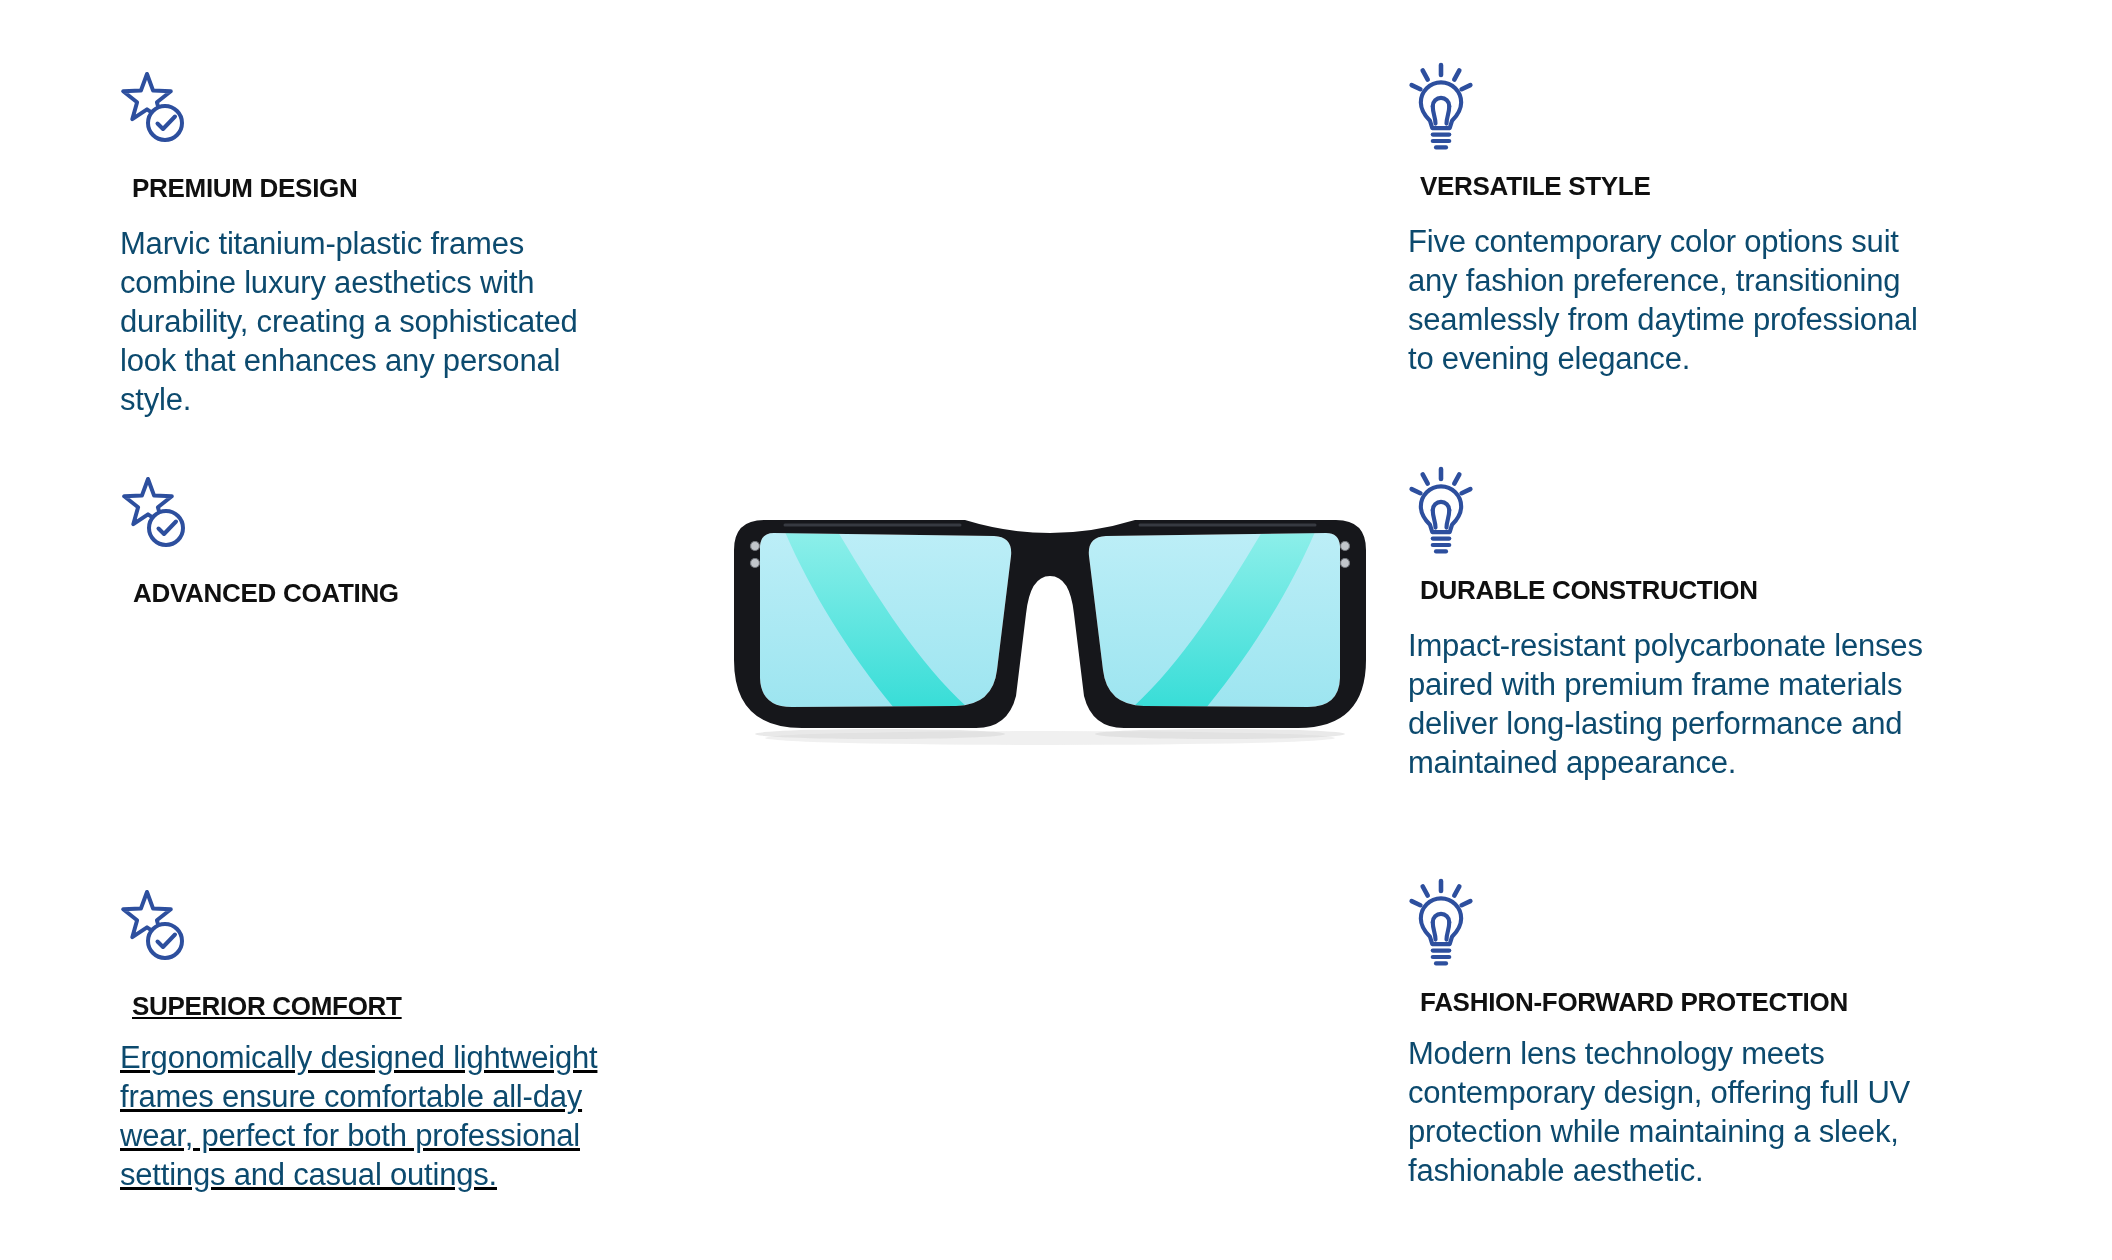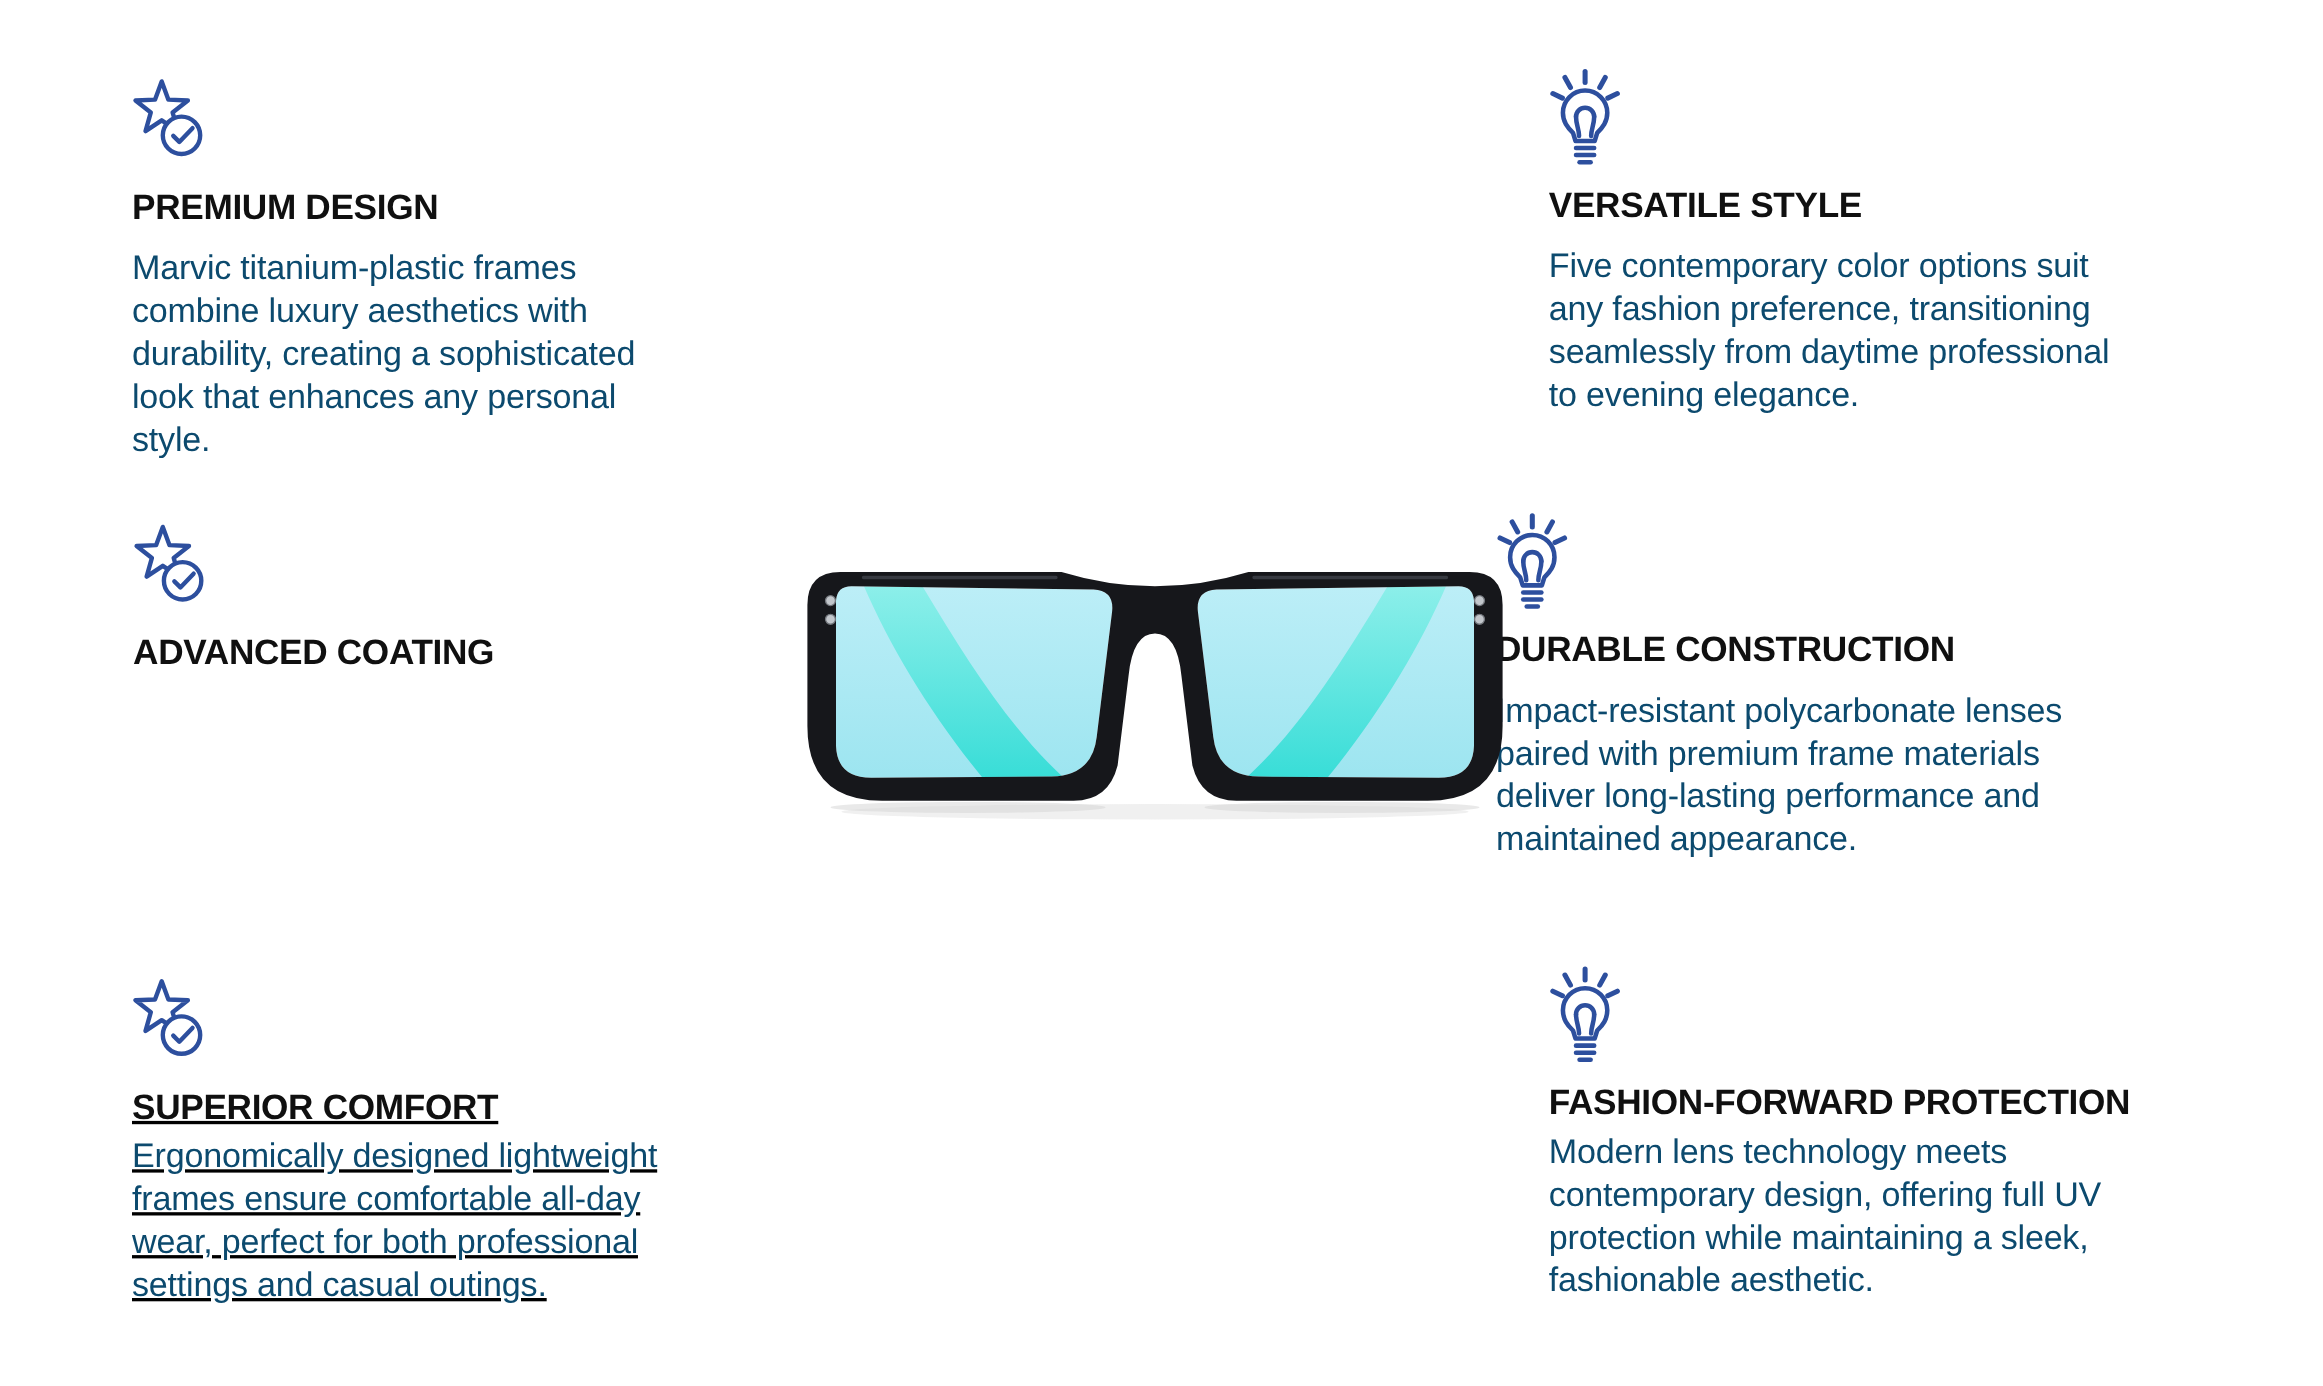--- a/index.html
+++ b/index.html
@@ -11,22 +11,22 @@
     font-family: "Liberation Sans", sans-serif;
   }
 
   .feature { position: absolute; width: 680px; }
 
   .icon-wrap { display: block; }
   .star-feature .icon-wrap  { height: 78px; margin-bottom: 22px; }
   .bulb-feature .icon-wrap  { height: 92px; margin-bottom: 12px; }
 
   .feature-title {
-    margin: 0;
-    font-size: 32px;
+    margin: 12px;
+    font-size: 26px;
     font-weight: 700;
     line-height: 40px;
     color: #101010;
     letter-spacing: -0.3px;
   }
 
   .feature-body {
     margin: 16px 0 0 0;
     font-size: 31px;
     line-height: 39px;
@@ -35,21 +35,21 @@
     white-space: pre-line;
     letter-spacing: -0.2px;
   }
   .tight .feature-body { margin-top: 5px; }
 
   
   #f-left-1  { left: 120px;  top: 68px;  }
   #f-left-2  { left: 121px;  top: 473px; }
   #f-left-3  { left: 120px;  top: 886px; text-decoration: underline; }
   #f-right-1 { left: 1408px; top: 62px;  }
-  #f-right-2 { left: 1360px; top: 466px; }
+  #f-right-2 { left: 1408px; top: 466px; }
   #f-right-3 { left: 1408px; top: 878px; }
 
   .icon-svg { display: block; }
 
   #glasses {
     position: absolute;
     left: 730px; top: 512px;
     width: 640px; height: 238px;
   }
 </style>

